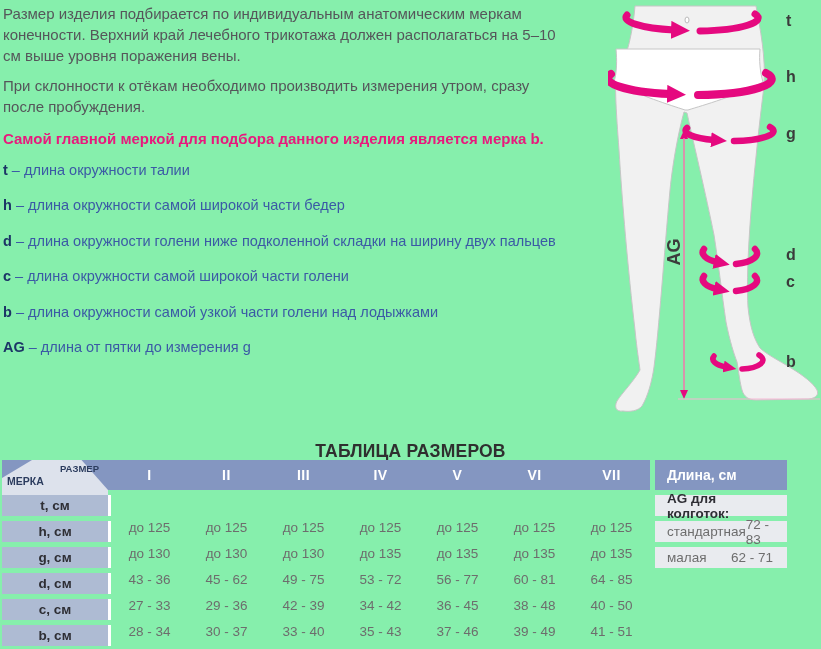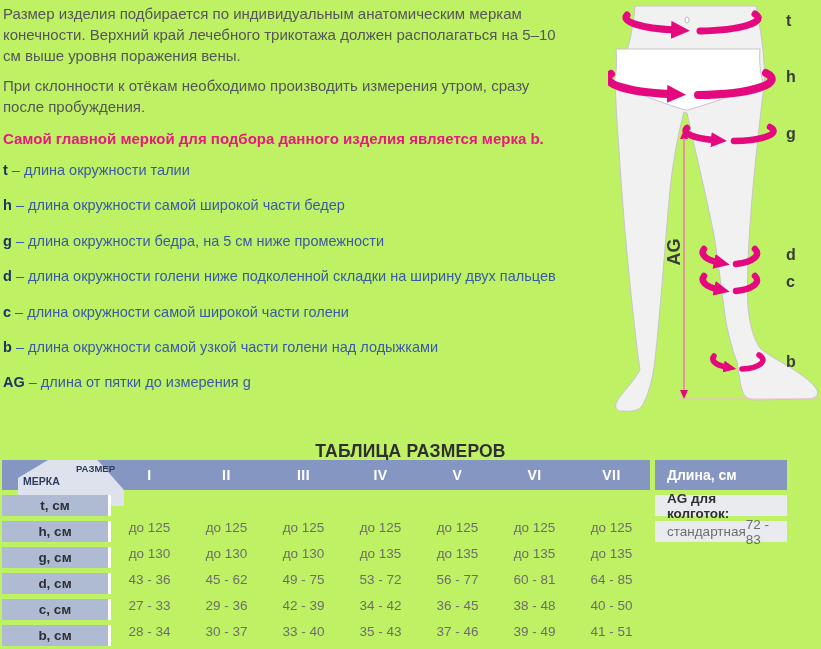--- a/index.html
+++ b/index.html
@@ -1,39 +1,39 @@
 <!DOCTYPE html>
 <html><head>
 <meta charset="utf-8">
 <style>
   * { margin:0; padding:0; box-sizing:border-box; }
   html,body { width:821px; height:649px; background:#fff; overflow:hidden;
     font-family:"Liberation Sans","DejaVu Sans",sans-serif; }
-  .page { position:relative; width:821px; height:649px; background:#bef264; }
+  .page { position:relative; width:821px; height:649px; background:#86efac; }
 
   
   .intro { position:absolute; left:3px; top:3px; width:625px; }
   .intro p { font-size:15px; line-height:21px; color:#55565a; white-space:pre-line; }
   .intro p.p2 { margin-top:9px; }
   .intro p.hl { margin-top:11px; color:#e8197d;font-weight:bold; }
 
   
   .defs { position:absolute; left:3px; top:153px; width:640px; }
   .def { line-height:35.4px; font-size:14.5px; color:#3b5aa5; white-space:nowrap; }
   .def b { color:#1c3566; font-weight:bold; }
 
   
   .diagram { position:absolute; left:608px; top:0; width:213px; height:420px; }
 
   
   .tbl-title { position:absolute; left:0; right:0; top:441px; text-align:center;
     font-size:17.5px; font-weight:bold; color:#2f2f2f; letter-spacing:0.2px; }
 
   .hdr { position:absolute; left:2px; top:460px; width:648px; height:30px; background:#8496c1; }
-  .corner { position:absolute; left:16px; top:0; width:106px; height:46px; background:#dde2ec; overflow:hidden; }
+  .corner { position:absolute; left:0; top:0; width:106px; height:46px; background:#dde2ec; overflow:hidden; }
   .corner .tri-tl { position:absolute; left:0; top:0; width:30px; height:18px; background:#8496c1;
     clip-path:polygon(0 0,100% 0,0 100%); }
   .corner .tri-r { position:absolute; right:0; top:0; width:106px; height:30px; background:#8496c1;
     clip-path:polygon(75% 0,100% 0,100% 100%); }
   .corner .razmer { position:absolute; right:9px; top:3px; font-size:9.5px; font-weight:bold; color:#2c3c5e; }
   .corner .merka  { position:absolute; left:5px; top:15px; font-size:10.5px; font-weight:bold; color:#2c3c5e; }
   .hcols { position:absolute; left:109px; top:0; width:539px; height:30px; display:flex; }
   .hcol { flex:1; display:flex; align-items:center; justify-content:center;
     color:#fff; font-weight:bold; font-size:14px; letter-spacing:0.5px; }
 
@@ -65,21 +65,20 @@
 конечности. Верхний край лечебного трикотажа должен располагаться на 5–10
 см выше уровня поражения вены.</p>
     <p class="p2">При склонности к отёкам необходимо производить измерения утром, сразу
 после пробуждения.</p>
     <p class="hl">Самой главной меркой для подбора данного изделия является мерка b.</p>
   </div>
 
   <div class="defs">
       <div class="def"><b>t</b><span> – длина окружности талии</span></div>
       <div class="def"><b>h</b><span> – длина окружности самой широкой части бедер</span></div>
-      <div class="def"><b>g</b><span> – длина окружности бедра, на 5 см ниже промежности</span></div>
       <div class="def"><b>d</b><span> – длина окружности голени ниже подколенной складки на ширину двух пальцев</span></div>
       <div class="def"><b>c</b><span> – длина окружности самой широкой части голени</span></div>
       <div class="def"><b>b</b><span> – длина окружности самой узкой части голени над лодыжками</span></div>
       <div class="def"><b>AG</b><span> – длина от пятки до измерения g</span></div>
     </div>
 
   <svg class="diagram" viewBox="0 0 213 420" xmlns="http://www.w3.org/2000/svg">
     <defs>
       <marker id="ahB" markerUnits="userSpaceOnUse" markerWidth="20" markerHeight="18" refX="3" refY="9" orient="auto">
         <path d="M0,0 L19,9 L0,18 Z" fill="#e5097f"></path>
@@ -251,16 +250,20 @@
     </div>
 
   <div class="panel">
     <div class="phdr">Длина, см</div>
     <div class="prow sub">AG для колготок:</div>
     <div>
         <div class="prow">
           <span>стандартная</span>
           <span class="pv">72 - 83</span>
         </div>
+        <div class="prow">
+          <span>малая</span>
+          <span class="pv">62 - 71</span>
+        </div>
       </div>
   </div>
 
 </div>
 
 </body></html>

